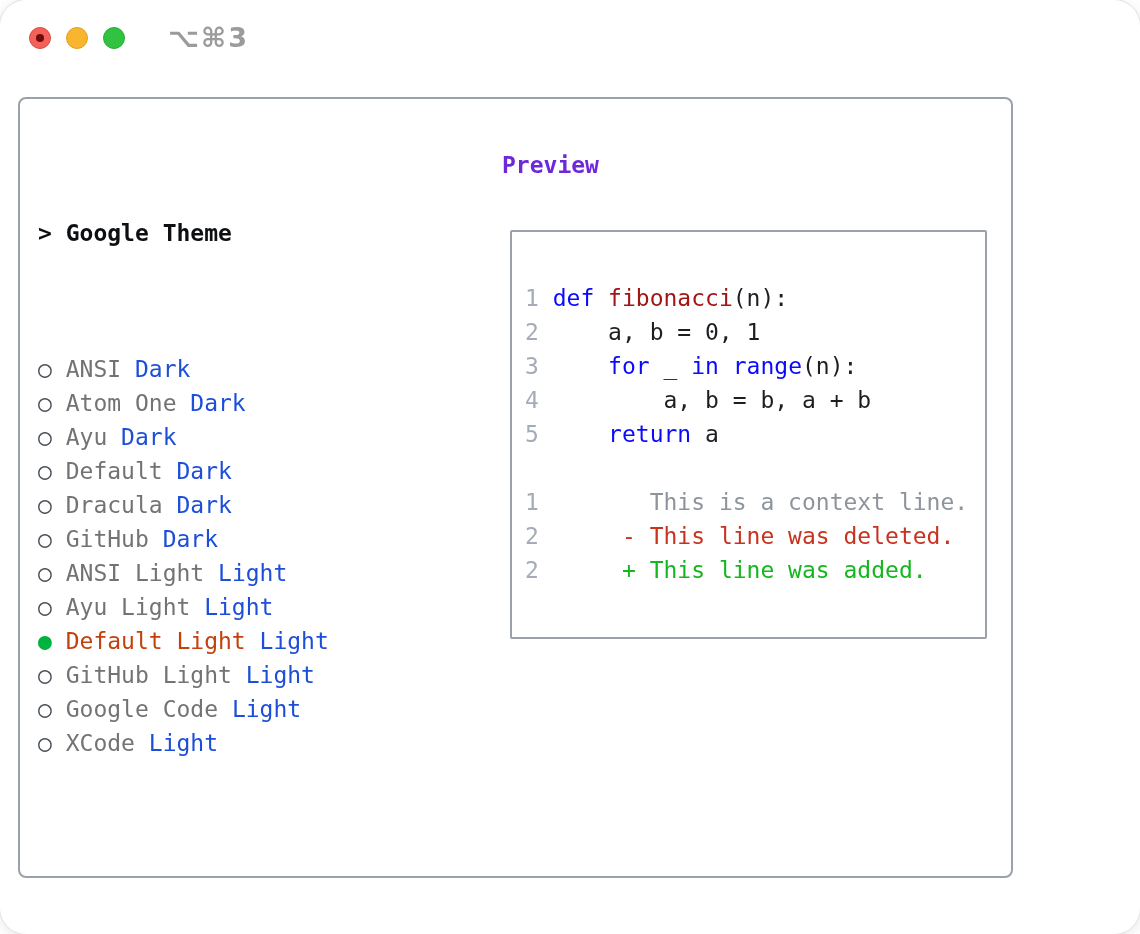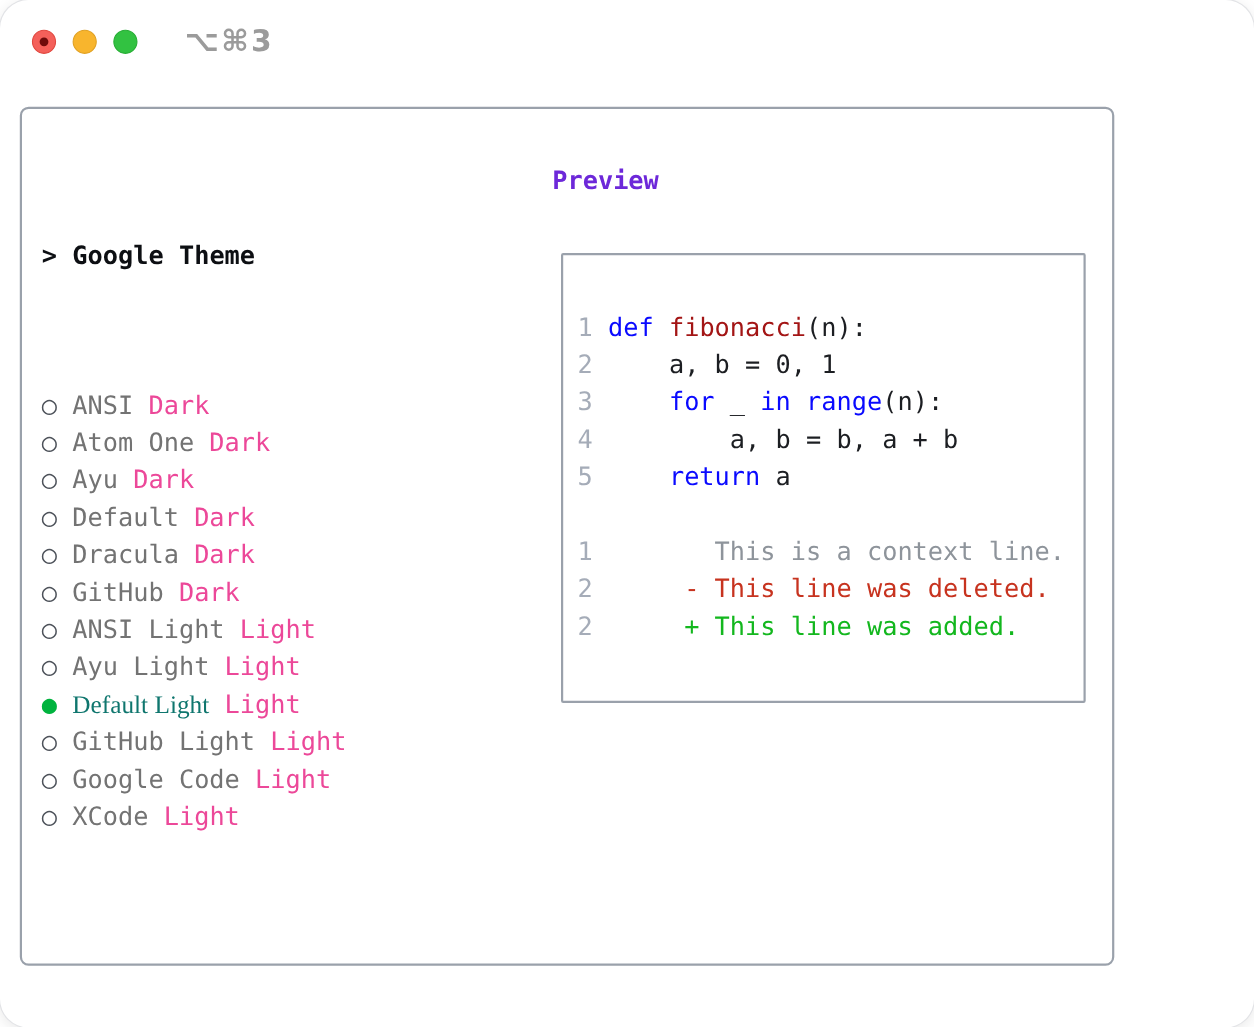--- a/index.html
+++ b/index.html
@@ -47,22 +47,22 @@
   .left-col {
     position: absolute; left: 18px; top: 49px; width: 440px;
     font-size: 23px; line-height: 34px; white-space: pre;
   }
   .row { height: 34px; white-space: pre; }
   .row.header { font-weight: bold; color: #0d0f13; }
   .spacer { height: 34px; }
   .bullet { color: #4d525a; }
   .bullet.on { color: #00b33e; }
   .nm { color: #737373; }
-  .row.sel .nm { color: #0f766e; font-family: Liberation Serif, serif; }
-  .variant { color: #ec4899; }
+  .row.sel .nm { color: #c2410c; }
+  .variant { color: #1d4ed8; }
   
   .preview-label {
     position: absolute; left: 482px; top: 49px; height: 34px; line-height: 34px;
     font-size: 23px; font-weight: bold; color: #6d28d9;
   }
   .preview-box {
     position: absolute; left: 490px; top: 103px; width: 477px; height: 409px;
     box-sizing: border-box; border: 2px solid #9aa1ab; border-radius: 2px;
     background: #ffffff; overflow: hidden; margin-top: 28px;
   }

